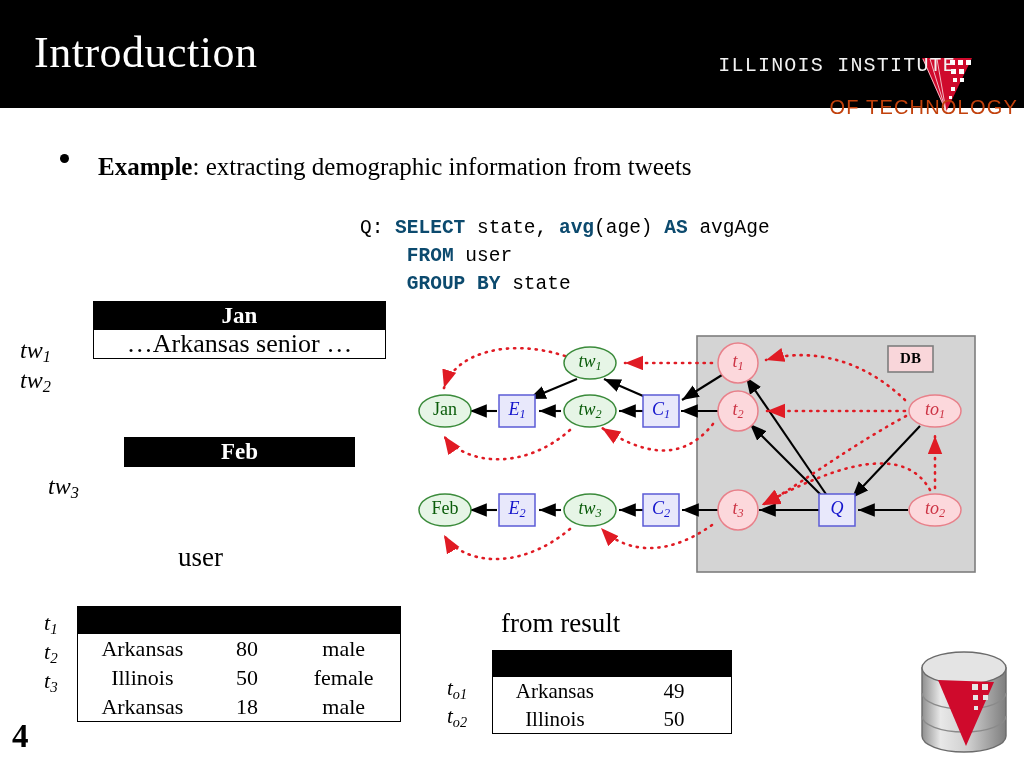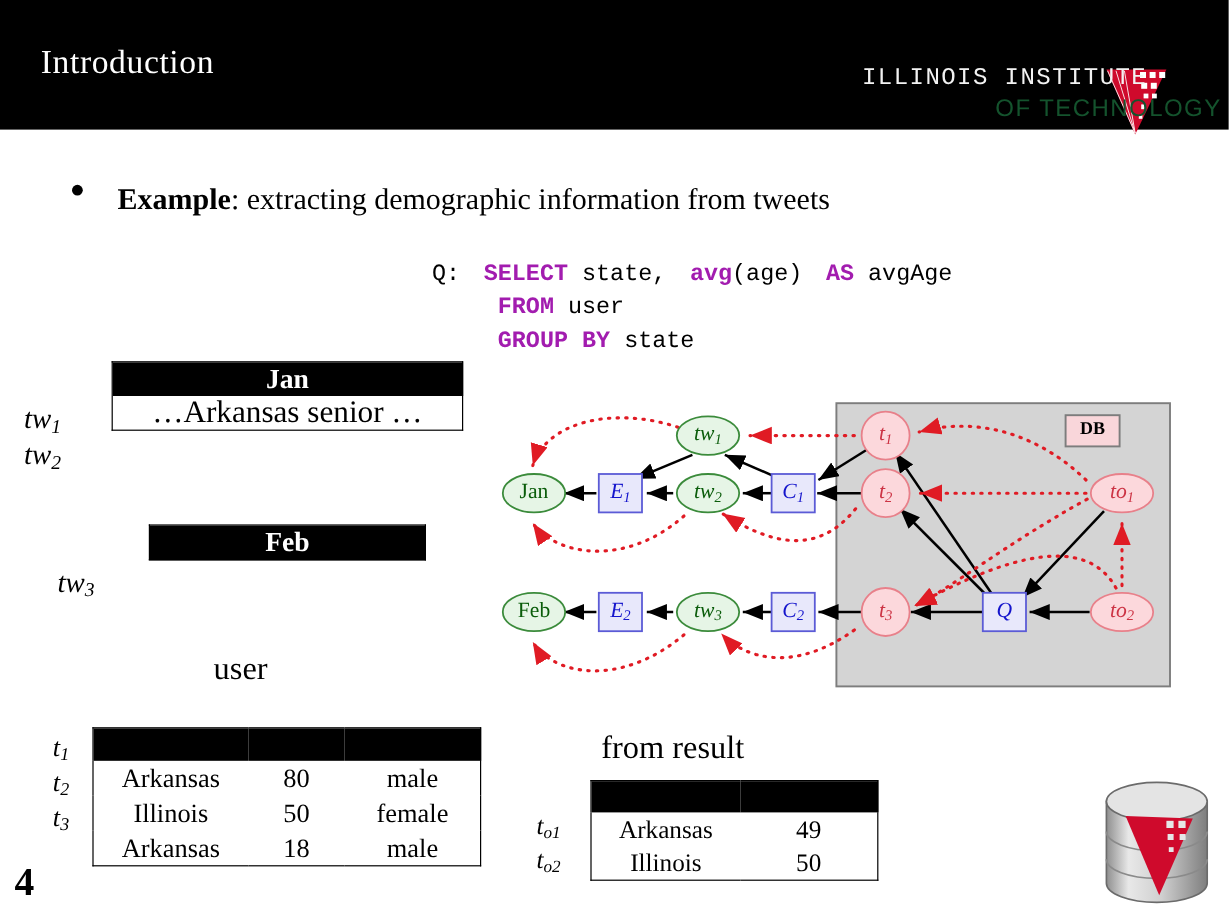--- a/index.html
+++ b/index.html
@@ -7,32 +7,32 @@
     width:1024px;height:768px;position:relative;overflow:hidden;
     background:#ffffff;
     font-family:"Liberation Serif", serif;
   }
   
   #header{
     position:absolute;left:0;top:0;width:1024px;height:108px;background:#000000;
   }
   #slide-title{
     position:absolute;left:34px;top:25px;
-    color:#ffffff;font-size:28px;line-height:56px;
+    color:#ffffff;font-size:44px;line-height:56px;
     font-family:"Liberation Serif", serif;font-weight:400;
     letter-spacing:0.5px;
   }
   #iit-logo{position:absolute;right:6px;top:28px;width:300px;height:72px;}
   #iit-line1{
     position:absolute;right:68px;top:54px;color:#f2f2f2;
     font-family:Liberation Mono, monospace;font-size:20px;letter-spacing:1.2px;
     white-space:nowrap;
   }
   #iit-line2{
-    position:absolute;right:6px;top:80px;color:#14532d;
+    position:absolute;right:6px;top:96px;color:#c2410c;
     font-family:"Liberation Sans", sans-serif;font-size:20px;letter-spacing:1.2px;
     white-space:nowrap;
   }
   #iit-mark{position:absolute;right:34px;top:26px;width:64px;height:62px;}
 
   
   #bullet-row{position:absolute;left:60px;top:140px;width:920px;}
   #bullet-dot{
     position:absolute;left:0;top:14px;width:9px;height:9px;border-radius:50%;
     background:#000;
@@ -42,21 +42,21 @@
     font-size:25px;line-height:54px;color:#000;
   }
   #bullet-text .b{font-weight:bold;}
 
   
   #sql-block{
     position:absolute;left:360px;top:214px;
     font-family:"Liberation Mono", monospace;font-size:19.5px;line-height:28px;
     color:#000000;white-space:pre;
   }
-  #sql-block .kw{color:#a21caf;font-weight:bold;margin-left:8px;}
+  #sql-block .kw{color:#0c4a6e;font-weight:bold;}
   #sql-block .lbl{color:#000;}
 
   
   .tbl{position:absolute;border:1px solid #000;background:#fff;border-collapse:collapse;}
   .tbl .hdr{background:#000;color:#fff;font-weight:bold;text-align:center;}
   .tbl td,.tbl th{padding:0;}
   .rowlabel{position:absolute;font-style:italic;font-size:24px;color:#000;}
   .capt{position:absolute;font-size:27px;color:#000;}
 
   

